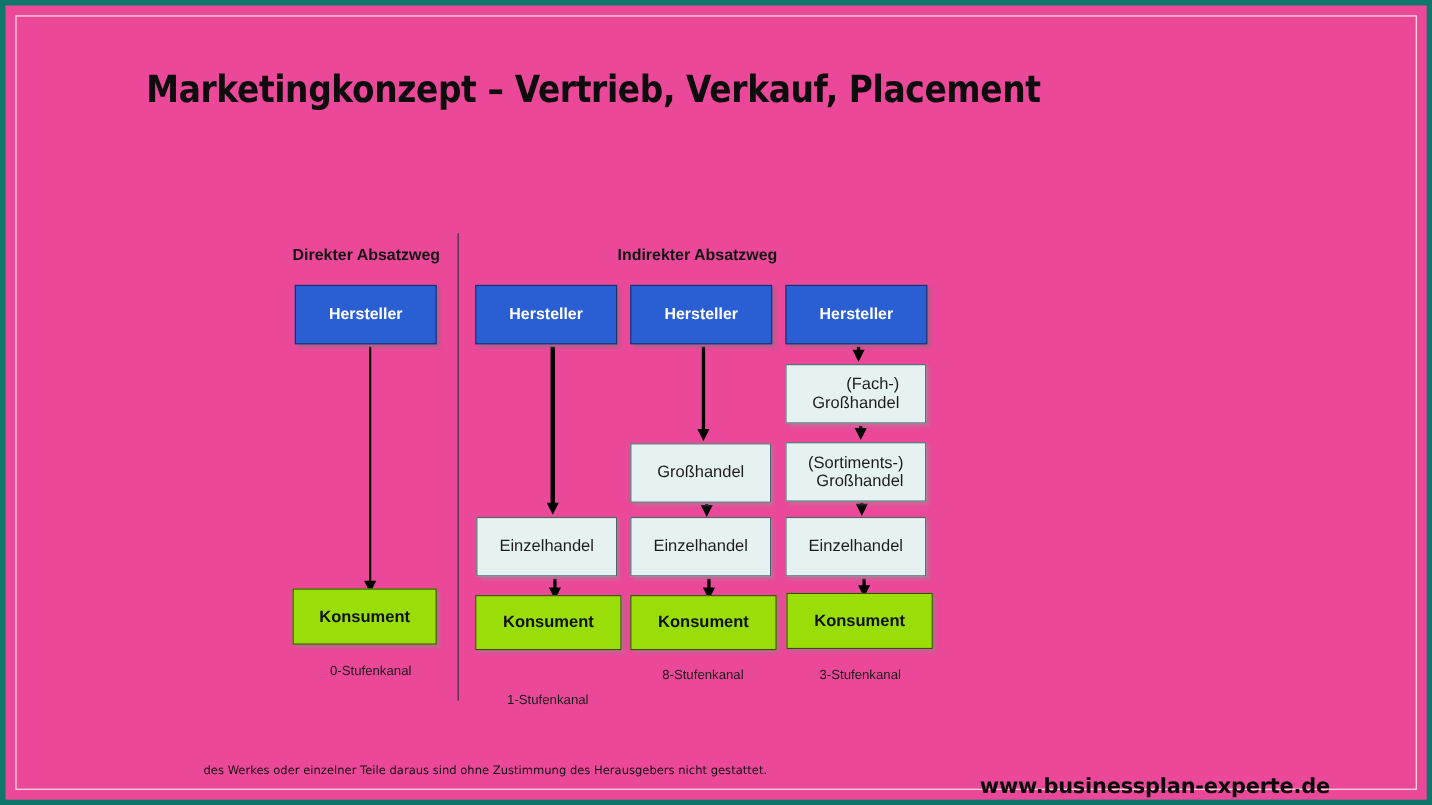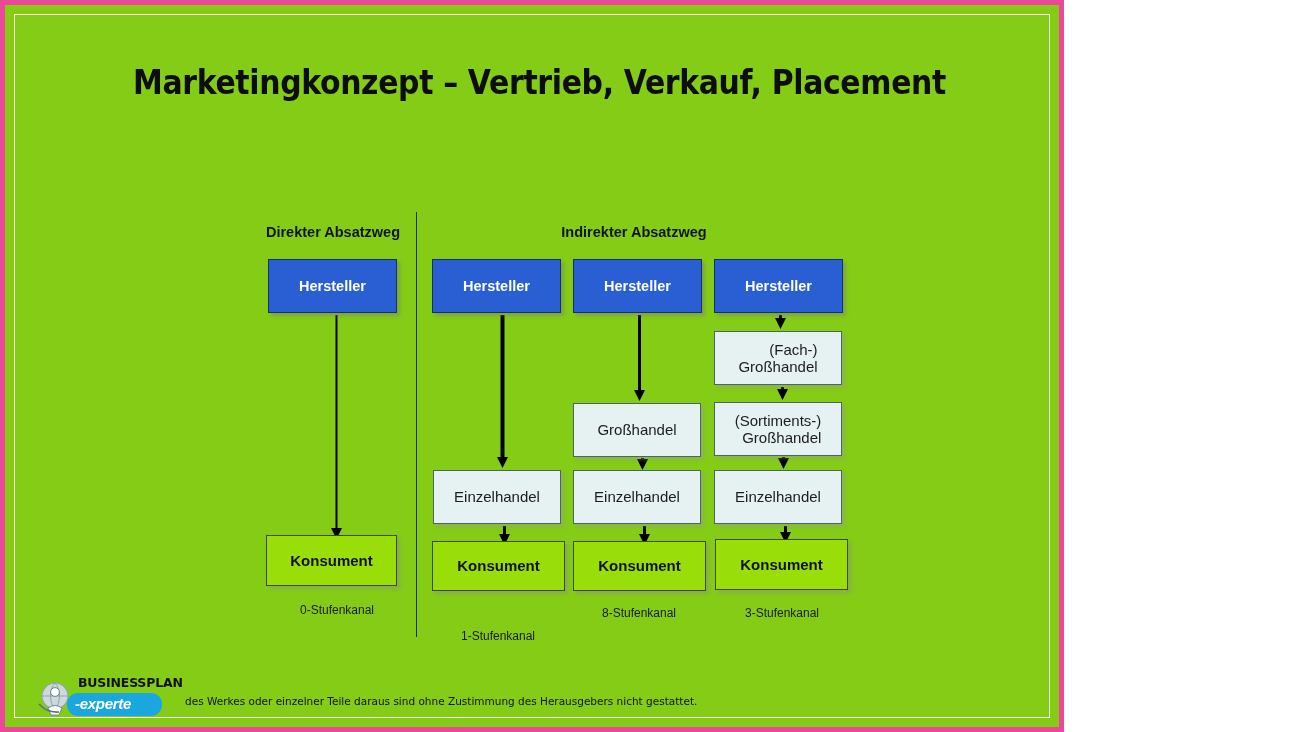--- a/index.html
+++ b/index.html
@@ -10,25 +10,25 @@
   body {
     width: 1302px;
     height: 732px;
     overflow: hidden;
     font-family: "Liberation Sans", sans-serif;
   }
 
   
   #slide {
     position: relative;
-    width: 1064px;
+    width: 1302px;
     height: 732px;
     box-sizing: border-box;
-    border: 5px solid #ec4899;
-    background: #84cc16;
+    border: 5px solid #0f766e;
+    background: #ec4899;
   }
   #inner-rule {
     position: absolute;
     left: 9px;
     top: 9px;
     right: 9px;
     bottom: 9px;
     border: 1px solid #fdf6ec;
     pointer-events: none;
   }
@@ -257,32 +257,20 @@
       <div class="node maker" style="left: 709px; top: 254px; width: 129px; height: 54px;">Hersteller</div>
       <div class="node trade" style="left: 709px; top: 326px; width: 128px; height: 54px;">(Fach-)
 Großhandel</div>
       <div class="node trade" style="left: 709px; top: 397px; width: 128px; height: 54px;">(Sortiments-)
 Großhandel</div>
       <div class="node trade" style="left: 709px; top: 465px; width: 128px; height: 54px;">Einzelhandel</div>
       <div class="node consumer" style="left: 710px; top: 534px; width: 133px; height: 51px;">Konsument</div>
       <div class="chan-label" style="left: 709px; top: 601px; width: 136px;">3-Stufenkanal</div>
     </div>
 
-  <div id="logo">
-    <svg id="logo-mark" viewBox="0 0 44 40">
-      <ellipse cx="20" cy="18" rx="13" ry="13" fill="#cfd8dc" stroke="#8fa4ad" stroke-width="1.2"></ellipse>
-      <path d="M7 18 H33 M20 5 C14 11 14 25 20 31 M20 5 C26 11 26 25 20 31" fill="none" stroke="#8fa4ad" stroke-width="1"></path>
-      <path d="M13 30 q7 -5 14 0 l-3 7 h-8 z" fill="#ffffff" stroke="#6d8892" stroke-width="1"></path>
-      <circle cx="20" cy="14" r="4.4" fill="#ffffff" stroke="#6d8892" stroke-width="1"></circle>
-      <path d="M4 26 q8 9 20 8" fill="none" stroke="#5b7480" stroke-width="1.6"></path>
-    </svg>
-    <div id="logo-word">BUSINESSPLAN</div>
-    <div id="logo-pill">
-      <div id="logo-pill-text">-experte</div>
-    </div>
-  </div>
 
   <div id="copyright">
     <div>des Werkes oder einzelner Teile daraus sind ohne Zustimmung des Herausgebers nicht gestattet.</div>
   </div>
 
+  <div id="site-url">www.businessplan-experte.de</div>
 
 </div>
 
 </body></html>

